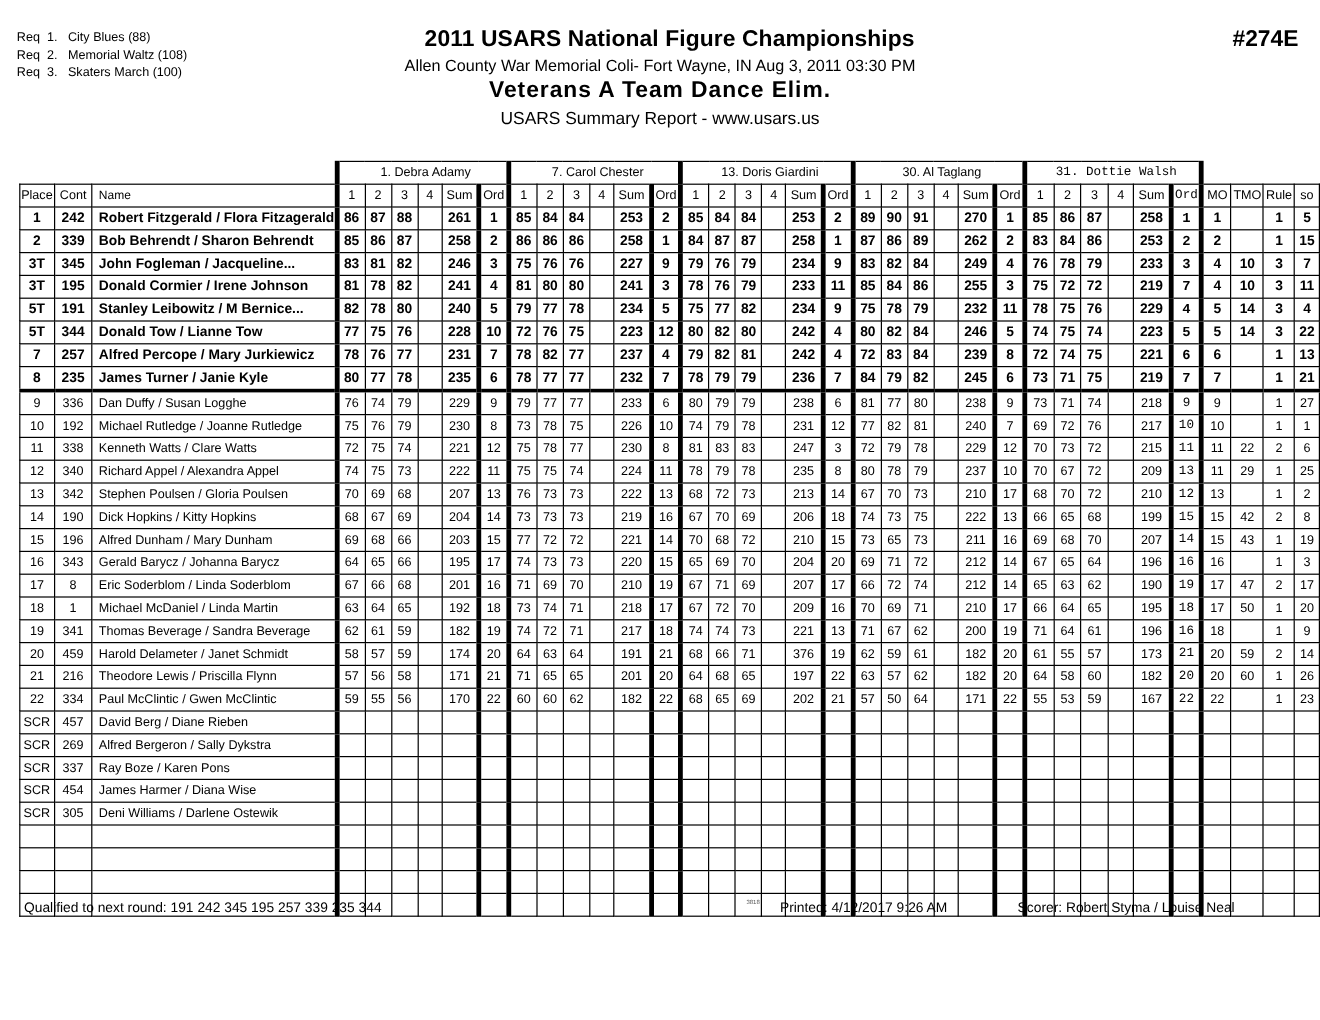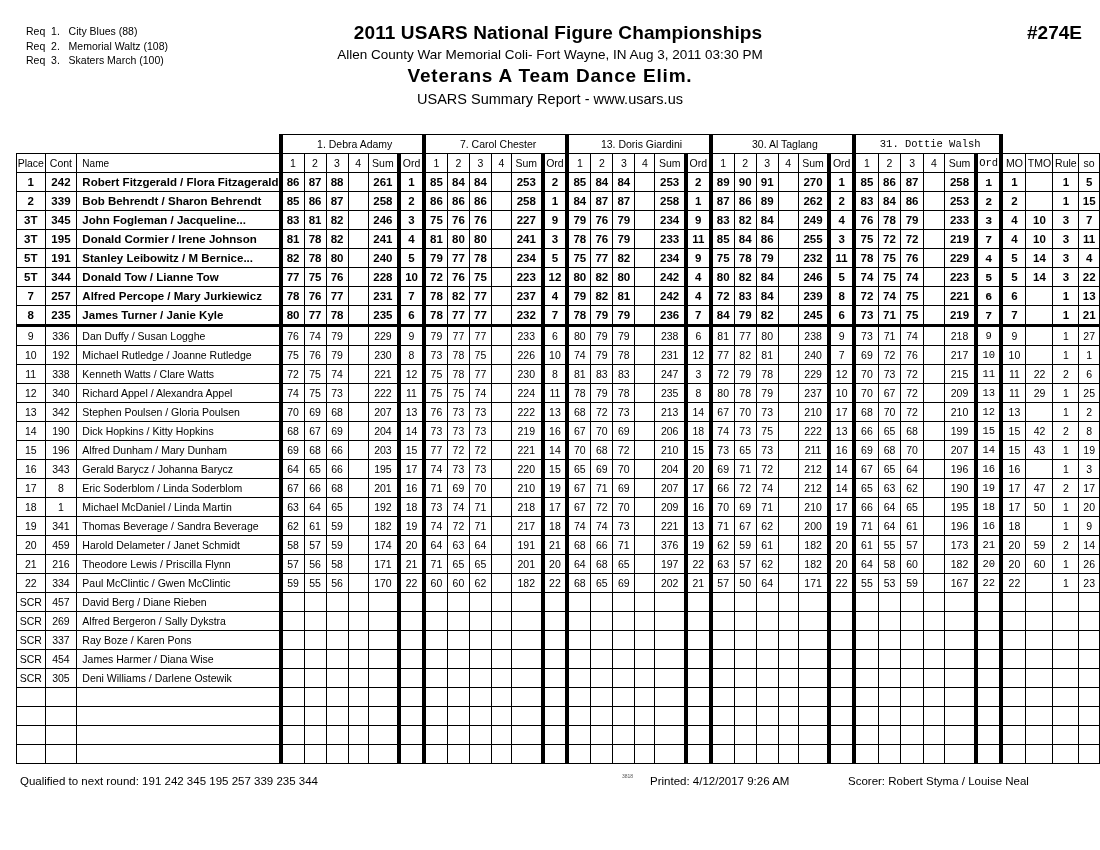--- a/index.html
+++ b/index.html
@@ -1,19 +1,19 @@
 <!DOCTYPE html>
 <html><head>
 <meta charset="utf-8">
 <style>
   html,body{margin:0;padding:0;background:#fff;}
   body{width:1100px;height:850px;font-family:"Liberation Sans",sans-serif;color:#000;position:relative;}
   #sheet{position:relative;width:1100px;height:850px;}
 
-  .req-block{position:absolute;left:14px;top:24px;font-size:10.5px;line-height:14.5px;margin-left:12px;}
+  .req-block{position:absolute;left:14px;top:24px;font-size:10.5px;line-height:14.5px;}
   .req-line{white-space:pre;}
 
   .hdr{position:absolute;left:0;right:0;text-align:center;}
   .t1{top:22px;font-size:19px;font-weight:bold;letter-spacing:.1px;margin-left:16px;}
   .t2{top:47px;font-size:13.5px;}
   .t3{top:65px;font-size:19px;font-weight:bold;letter-spacing:.8px;}
   .t4{top:91px;font-size:14.5px;}
   .evnum{position:absolute;right:18px;top:22px;font-size:19px;font-weight:bold;}
 
   table.grid{position:absolute;left:16px;top:134px;border-collapse:collapse;table-layout:fixed;}
@@ -42,21 +42,21 @@
   .ord{border-left:4px solid #000 !important;border-right:4px solid #000 !important;font-weight:bold;}
 
   .hdrow td{font-size:10px;height:17px;}
   .hdrow .c-name{font-size:10px;margin-left:14px;}
 
   tr.qual td{font-weight:bold;font-size:11.5px;}
   tr.qual .c-name{font-size:11.5px;}
   tr.thickbot td{border-bottom:3px solid #000 !important;}
   tr.empty td{height:18px;}
 
-  .footer{position:absolute;font-size:11.5px;margin-top:24px;}
+  .footer{position:absolute;font-size:11.5px;}
   .f-qual{left:20px;top:751px;}
   .f-print{left:650px;top:751px;}
   .f-scorer{left:848px;top:751px;}
   .f-tiny{left:622px;top:749px;font-size:5px;color:#555;}
 </style>
 </head>
 <body>
 
 <div id="sheet">
 

